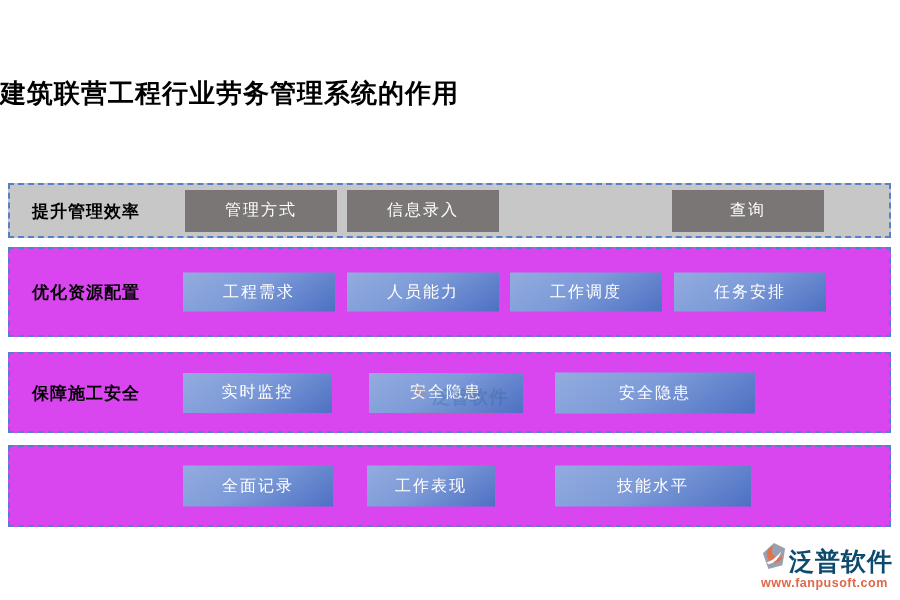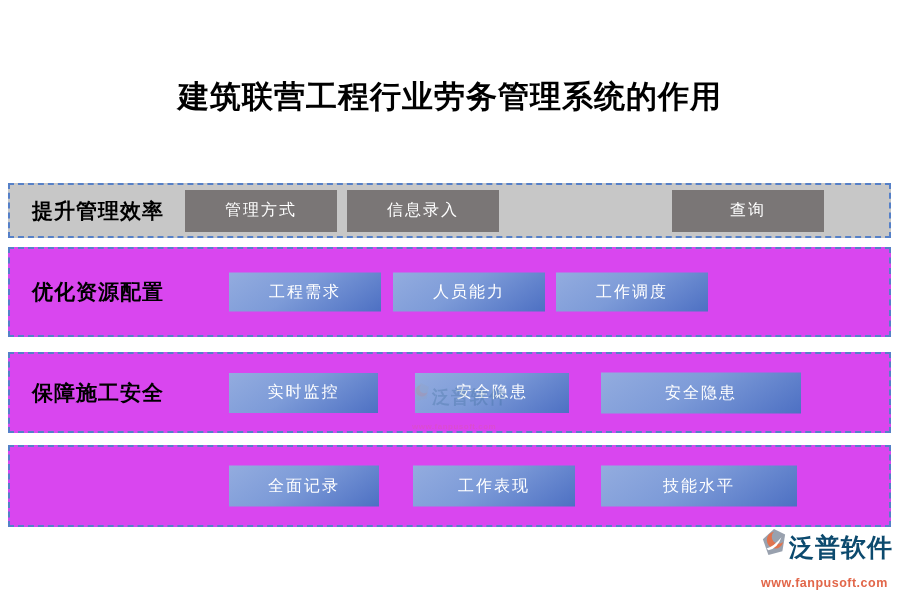--- a/index.html
+++ b/index.html
@@ -3,62 +3,61 @@
 <meta charset="utf-8">
 <style>
   html,body{margin:0;padding:0;}
   body{
     width:900px;height:600px;position:relative;overflow:hidden;
     background:#ffffff;
     font-family:"Liberation Serif","DejaVu Serif",serif;
   }
   .page-title{
     position:absolute;top:76px;left:0;width:900px;
-    text-align:center;font-size:31px;font-weight:bold;color:#000;
+    text-align:left;font-size:26px;font-weight:bold;color:#000;
     letter-spacing:1px;
   }
   .row{
     position:absolute;left:8px;width:883px;box-sizing:border-box;
     border:2px dashed #5580c8;background:#d946ef;
   }
   .row-gray{background:#c7c7c7;}
   .row-1{top:183px;height:55px;}
   .row-2{top:247px;height:90px;}
   .row-3{top:352px;height:81px;}
   .row-4{top:445px;height:82px;}
   .row-label{
     position:absolute;left:22px;top:50%;transform:translateY(-50%);
-    font-size:21px;font-weight:bold;color:#000;letter-spacing:1px;
+    font-size:17px;font-weight:bold;color:#000;letter-spacing:1px;
     white-space:nowrap;
   }
   .btn{
     position:absolute;top:50%;transform:translateY(-50%);
     display:flex;align-items:center;justify-content:center;
     color:#ffffff;font-size:16px;letter-spacing:2px;white-space:nowrap;
     cursor:pointer;box-sizing:border-box;
   }
   .btn-gray{
     height:42px;background:#7a7676;
   }
   .btn-blue{
     background:linear-gradient(145deg,#93acdf 0%,#7d9bd8 45%,#4d70c3 100%);
-    margin-left:46px;
   }
   .brand{
     position:absolute;right:7px;bottom:10px;text-align:left;
   }
   .brand-top{display:flex;align-items:flex-end;}
   .brand-name{
     font-size:25px;font-weight:bold;color:#0c4a6e;letter-spacing:1px;
     line-height:1;margin-left:2px;
   }
   .brand-url{
     font-family:"Liberation Sans","DejaVu Sans",sans-serif;
     font-size:12.5px;font-weight:bold;color:#e2674a;letter-spacing:0.5px;
-    margin-top:16px;
+    margin-top:2px;
   }
   .watermark{
     position:absolute;left:412px;top:382px;opacity:0.18;
     pointer-events:none;text-align:left;z-index:5;
   }
   .watermark .brand-name{font-size:18px;}
   .watermark .brand-url{font-size:8px;}
   .logo-icon{display:inline-block;}
 </style>
 </head>
@@ -71,32 +70,33 @@
   <div class="btn btn-gray" style="left:175px;width:152px;">管理方式</div>
   <div class="btn btn-gray" style="left:337px;width:152px;">信息录入</div>
   <div class="btn btn-gray" style="left:662px;width:152px;">查询</div>
 </div>
 
 <div class="row row-2">
   <div class="row-label">优化资源配置</div>
   <div class="btn btn-blue" style="left:173px;width:152px;height:39px;">工程需求</div>
   <div class="btn btn-blue" style="left:337px;width:152px;height:39px;">人员能力</div>
   <div class="btn btn-blue" style="left:500px;width:152px;height:39px;">工作调度</div>
+  <div class="btn btn-blue" style="left:664px;width:152px;height:39px;">任务安排</div>
 </div>
 
 <div class="row row-3">
   <div class="row-label">保障施工安全</div>
   <div class="btn btn-blue" style="left:173px;width:149px;height:40px;">实时监控</div>
   <div class="btn btn-blue" style="left:359px;width:154px;height:40px;">安全隐患</div>
   <div class="btn btn-blue" style="left:545px;width:200px;height:41px;">安全隐患</div>
 </div>
 
 <div class="row row-4">
   <div class="btn btn-blue" style="left:173px;width:150px;height:41px;">全面记录</div>
-  <div class="btn btn-blue" style="left:357px;width:162px;height:41px;">工作表现</div>
+  <div class="btn btn-blue" style="left:357px;width:128px;height:41px;">工作表现</div>
   <div class="btn btn-blue" style="left:545px;width:196px;height:41px;">技能水平</div>
 </div>
 
 <div class="watermark">
   <div class="brand-top">
     <span class="logo-icon">
       <svg width="18" height="20" viewBox="0 0 28 30">
         <polygon points="2,12 14,1 26,7 23,25 8,29" fill="#99a1ae"></polygon>
         <path d="M14,4 a9,9 0 1,0 10,11 a7,7 0 1,1 -10,-11" fill="#e0734e"></path>
       </svg>

